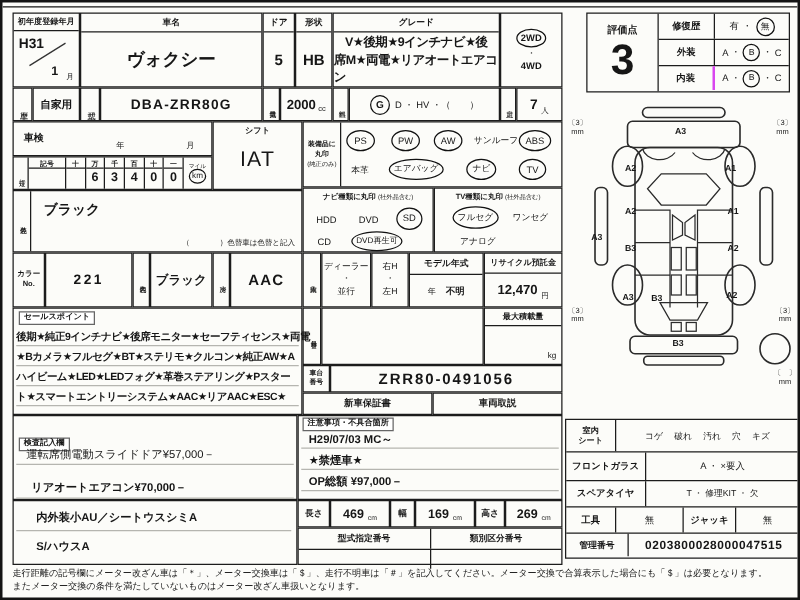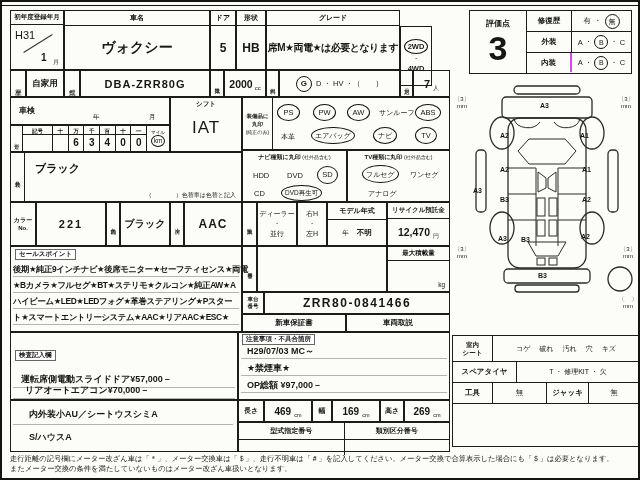--- a/index.html
+++ b/index.html
@@ -21,44 +21,45 @@
 svg .ln2{fill:none;stroke:#2b2b2b;stroke-width:1}
 </style>
 </head>
 <body>
 
 <div id="sheet">
   <div class="t" style="left:0;top:3px;width:636px;border-top:1px solid #141414"></div>
 
   <div class="c" style="left:8px;top:8px;width:54px;height:60px">
     <div class="hd" style="font-size:6.5px;border-bottom:1px solid #1c1c1c;padding:2px 0">初年度登録年月</div>
-    <div class="t" style="left:4px;top:19px;font-size:11px;font-weight:normal">H31</div>
+    <div class="t" style="left:4px;top:19px;font-size:11px;font-weight:bold">H31</div>
     <div class="t" style="left:10px;top:32px;width:34px;border-top:1px solid #333;transform:rotate(-32deg)"></div>
     <div class="t" style="left:30px;top:42px;font-size:10px;font-weight:bold">1</div>
     <div class="t" style="left:42px;top:48px;font-size:6px">月</div>
   </div>
   <div class="c" style="left:62px;top:8px;width:146px;height:60px">
     <div class="hd" style="font-size:7px;border-bottom:1px solid #1c1c1c;padding:2px 0">車名</div>
     <div class="f" style="height:44px;font-size:14px;font-weight:bold">ヴォクシー</div>
   </div>
   <div class="c" style="left:208px;top:8px;width:26px;height:60px">
     <div class="hd" style="font-size:7px;border-bottom:1px solid #1c1c1c;padding:2px 0">ドア</div>
     <div class="f" style="height:44px;font-size:12px;font-weight:bold">5</div>
   </div>
   <div class="c" style="left:234px;top:8px;width:30px;height:60px">
     <div class="hd" style="font-size:7px;border-bottom:1px solid #1c1c1c;padding:2px 0">形状</div>
     <div class="f" style="height:44px;font-size:12px;font-weight:bold">HB</div>
   </div>
   <div class="c" style="left:264px;top:8px;width:134px;height:60px">
     <div class="hd" style="font-size:7px;border-bottom:1px solid #1c1c1c;padding:2px 0">グレード</div>
     <div class="fc" style="height:44px;font-size:10px;font-weight:bold;letter-spacing:-0.5px">
-      <span>席M★両電★は必要となります</span>
-    </div>
-  </div>
-  <div class="c fc" style="left:398px;top:24px;width:32px;height:60px">
+      <span>V★後期★9インチナビ★後</span>
+      <span>席M★両電★リアオートエアコン</span>
+    </div>
+  </div>
+  <div class="c fc" style="left:398px;top:8px;width:50px;height:60px">
     <span class="o" style="font-size:7.5px;font-weight:bold;padding:3px 3px">2WD</span>
     <span style="font-size:7px">・</span>
     <span style="font-size:7.5px;font-weight:bold">4WD</span>
   </div>
 
   <div class="c v" style="left:8px;top:68px;width:16px;height:27px">車歴</div>
   <div class="c f" style="left:24px;top:68px;width:38px;height:27px;font-size:8.5px;font-weight:bold">自家用</div>
   <div class="c v" style="left:62px;top:68px;width:16px;height:27px">型式</div>
   <div class="c f" style="left:78px;top:68px;width:130px;height:27px;font-size:11px;font-weight:bold;letter-spacing:1px">DBA-ZRR80G</div>
   <div class="c v" style="left:208px;top:68px;width:14px;height:27px;font-size:5.5px">排気量</div>
@@ -213,27 +214,27 @@
   <div class="c v" style="left:240px;top:244px;width:15px;height:46px;font-size:5px">登録番号</div>
   <div class="c" style="left:255px;top:244px;width:130px;height:46px"></div>
   <div class="c" style="left:385px;top:244px;width:63px;height:46px">
     <div class="hd" style="font-size:6.5px;border-bottom:1px solid #1c1c1c;padding:2px 0">最大積載量</div>
     <span class="t" style="right:4px;bottom:3px;font-size:6.5px">kg</span>
   </div>
   <div class="c fc" style="left:240px;top:290px;width:22px;height:22px;font-size:5.5px;font-weight:bold;line-height:7px">
     <span>車台</span>
     <span>番号</span>
   </div>
-  <div class="c f" style="left:262px;top:290px;width:186px;height:22px;font-size:12px;font-weight:bold;letter-spacing:1.5px">ZRR80-0841466</div>
+  <div class="c f" style="left:262px;top:290px;width:186px;height:22px;font-size:12px;font-weight:bold;letter-spacing:1.5px">ZRR80-0491056</div>
   <div class="c f" style="left:240px;top:312px;width:104px;height:18px;font-size:7.5px;font-weight:bold">新車保証書</div>
   <div class="c f" style="left:344px;top:312px;width:104px;height:18px;font-size:7.5px;font-weight:bold">車両取説</div>
 
   <div class="c" style="left:8px;top:330px;width:228px;height:68px">
     <span class="tag t" style="left:4px;top:17px">検査記入欄</span>
-    <div class="t rule" style="left:2px;top:36px;width:222px;height:19px;font-size:9px;font-weight:bold;line-height:20px;white-space:nowrap;padding-left:8px">運転席側電動スライドドア¥57,000－</div>
+    <div class="t rule" style="left:2px;top:20px;width:222px;height:19px;font-size:9px;font-weight:normal;line-height:20px;white-space:nowrap;padding-left:8px">運転席側電動スライドドア¥57,000－</div>
     <div class="t rule" style="left:2px;top:47px;width:222px;height:19px;font-size:9px;font-weight:bold;line-height:20px;white-space:nowrap;padding-left:12px">リアオートエアコン¥70,000－</div>
   </div>
   <div class="c" style="left:236px;top:330px;width:212px;height:68px">
     <span class="tag t" style="left:3px;top:1px">注意事項・不具合箇所</span>
     <div class="t rule" style="left:2px;top:10px;width:206px;height:16px;font-size:9px;font-weight:bold;line-height:17px;white-space:nowrap;padding-left:6px">H29/07/03 MC～</div>
     <div class="t rule" style="left:2px;top:27px;width:206px;height:16px;font-size:9px;font-weight:bold;line-height:17px;white-space:nowrap;padding-left:6px">★禁煙車★</div>
     <div class="t rule" style="left:2px;top:44px;width:206px;height:16px;font-size:9px;font-weight:bold;line-height:17px;white-space:nowrap;padding-left:6px">OP総額 ¥97,000－</div>
   </div>
 
   <div class="c" style="left:8px;top:398px;width:228px;height:52px;border-width:1.5px">
@@ -357,27 +358,35 @@
         <span>シート</span>
       </div>
       <div class="f" style="flex:1;gap:9px;font-size:7px">
         <span>コゲ</span>
         <span>破れ</span>
         <span>汚れ</span>
         <span>穴</span>
         <span>キズ</span>
       </div>
     </div>
+    <div style="display:flex;height:23px;border-bottom:1px solid #1c1c1c">
+      <div class="f" style="width:64px;border-right:1px solid #1c1c1c;font-size:7.5px;font-weight:bold">フロントガラス</div>
+      <div class="f" style="flex:1;font-size:7.5px">A ・ ×要入</div>
+    </div>
     <div style="display:flex;height:21px;border-bottom:1px solid #1c1c1c">
       <div class="f" style="width:64px;border-right:1px solid #1c1c1c;font-size:7.5px;font-weight:bold">スペアタイヤ</div>
       <div class="f" style="flex:1;font-size:7px">T ・ 修理KIT ・ 欠</div>
     </div>
     <div style="display:flex;height:21px;border-bottom:1px solid #1c1c1c">
       <div class="f" style="width:40px;border-right:1px solid #1c1c1c;font-size:7.5px;font-weight:bold">工具</div>
       <div class="f" style="width:54px;border-right:1px solid #1c1c1c;font-size:7.5px">無</div>
       <div class="f" style="width:42px;border-right:1px solid #1c1c1c;font-size:7.5px;font-weight:bold">ジャッキ</div>
       <div class="f" style="flex:1;font-size:7.5px">無</div>
     </div>
+    <div style="display:flex;height:18px">
+      <div class="f" style="width:50px;border-right:1px solid #1c1c1c;font-size:7px;font-weight:bold">管理番号</div>
+      <div class="f" style="flex:1;font-size:9.5px;font-weight:bold;letter-spacing:0.5px">0203800028000047515</div>
+    </div>
   </div>
 
   <div class="t" style="left:8px;top:452px;width:626px;font-size:7.3px;line-height:10px;white-space:nowrap;overflow:hidden">走行距離の記号欄にメーター改ざん車は「＊」、メーター交換車は「＄」、走行不明車は「＃」を記入してください。メーター交換で合算表示した場合にも「＄」は必要となります。</div>
   <div class="t" style="left:8px;top:462px;width:626px;font-size:7.3px;line-height:10px;white-space:nowrap;overflow:hidden">またメーター交換の条件を満たしていないものはメーター改ざん車扱いとなります。</div>
 </div>
 
 </body></html>

